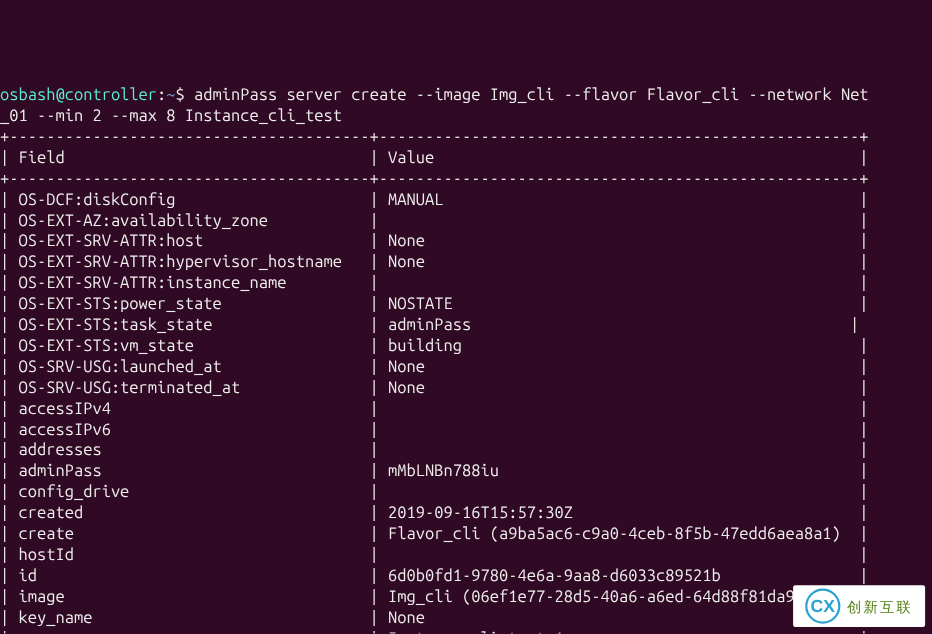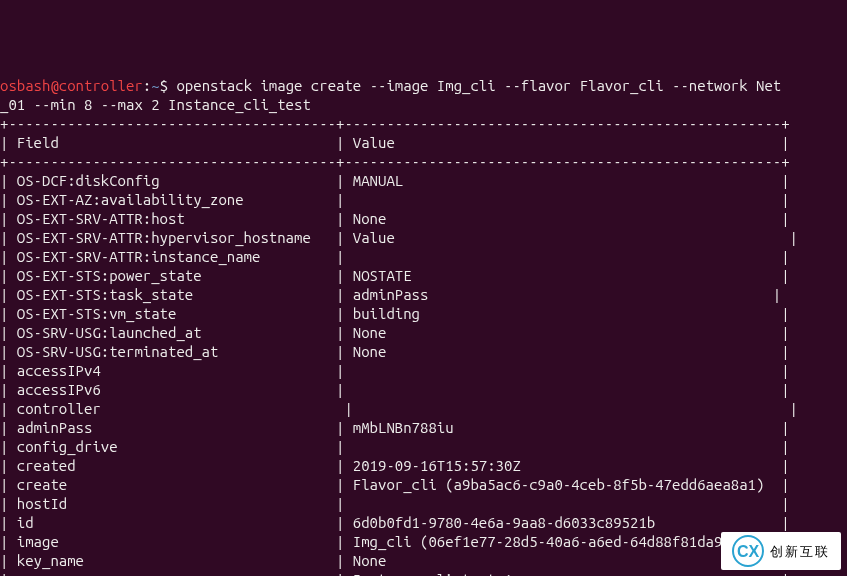--- a/index.html
+++ b/index.html
@@ -8,21 +8,21 @@
     background: #300924;
     font-family: "Ubuntu Mono", "Consolas", "Courier New", monospace;
     font-size: 15px;
     line-height: 19px;
     color: #eeeeec;
     width: 847px;
     height: 576px;
     overflow: hidden;
     white-space: pre;
   }
-  .prompt-user { color: #ef4444; }
+  .prompt-user { color: #5eead4; }
   .prompt-path { color: #729fcf; }
   .cmd { color: #eeeeec; }
   .watermark {
     position: absolute;
     right: 6px;
     bottom: 6px;
     width: 120px;
     height: 38px;
     background: #ffffff;
     border-radius: 2px;
@@ -39,48 +39,48 @@
     border: 2px solid #2aa3d1;
     border-radius: 50%;
     color: #2aa3d1;
     font-weight: bold;
     font-size: 16px;
     display: flex;
     align-items: center;
     justify-content: center;
   }
   .watermark .txt {
-    color: #000000;
+    color: #4d7c0f;
     font-size: 13px;
     letter-spacing: 2px;
   }
 </style>
 </head>
 <body>
 
 
 
-<div id="term"><span class="prompt-user">osbash@controller</span><span class="cmd">:</span><span class="prompt-path">~</span><span class="cmd">$ </span><span class="cmd">openstack image create --image Img_cli --flavor Flavor_cli --network Net</span>
-<span class="cmd">_01 --min 8 --max 2 Instance_cli_test</span>
+<div id="term"><span class="prompt-user">osbash@controller</span><span class="cmd">:</span><span class="prompt-path">~</span><span class="cmd">$ </span><span class="cmd">adminPass server create --image Img_cli --flavor Flavor_cli --network Net</span>
+<span class="cmd">_01 --min 2 --max 8 Instance_cli_test</span>
 <span>+---------------------------------------+----------------------------------------------------+</span>
 <span>| Field                                 | Value                                              |</span>
 <span>+---------------------------------------+----------------------------------------------------+</span>
 <span>| OS-DCF:diskConfig                     | MANUAL                                             |</span>
 <span>| OS-EXT-AZ:availability_zone           |                                                    |</span>
 <span>| OS-EXT-SRV-ATTR:host                  | None                                               |</span>
-<span>| OS-EXT-SRV-ATTR:hypervisor_hostname   | Value                                               |</span>
+<span>| OS-EXT-SRV-ATTR:hypervisor_hostname   | None                                               |</span>
 <span>| OS-EXT-SRV-ATTR:instance_name         |                                                    |</span>
 <span>| OS-EXT-STS:power_state                | NOSTATE                                            |</span>
 <span>| OS-EXT-STS:task_state                 | adminPass                                         |</span>
 <span>| OS-EXT-STS:vm_state                   | building                                           |</span>
 <span>| OS-SRV-USG:launched_at                | None                                               |</span>
 <span>| OS-SRV-USG:terminated_at              | None                                               |</span>
 <span>| accessIPv4                            |                                                    |</span>
 <span>| accessIPv6                            |                                                    |</span>
-<span>| controller                             |                                                    |</span>
+<span>| addresses                             |                                                    |</span>
 <span>| adminPass                             | mMbLNBn788iu                                       |</span>
 <span>| config_drive                          |                                                    |</span>
 <span>| created                               | 2019-09-16T15:57:30Z                               |</span>
 <span>| create                                | Flavor_cli (a9ba5ac6-c9a0-4ceb-8f5b-47edd6aea8a1)  |</span>
 <span>| hostId                                |                                                    |</span>
 <span>| id                                    | 6d0b0fd1-9780-4e6a-9aa8-d6033c89521b               |</span>
 <span>| image                                 | Img_cli (06ef1e77-28d5-40a6-a6ed-64d88f81da99)     |</span>
 <span>| key_name                              | None                                               |</span>
 <span>| name                                  | Instance_cli_test-1                                |</span>
 

